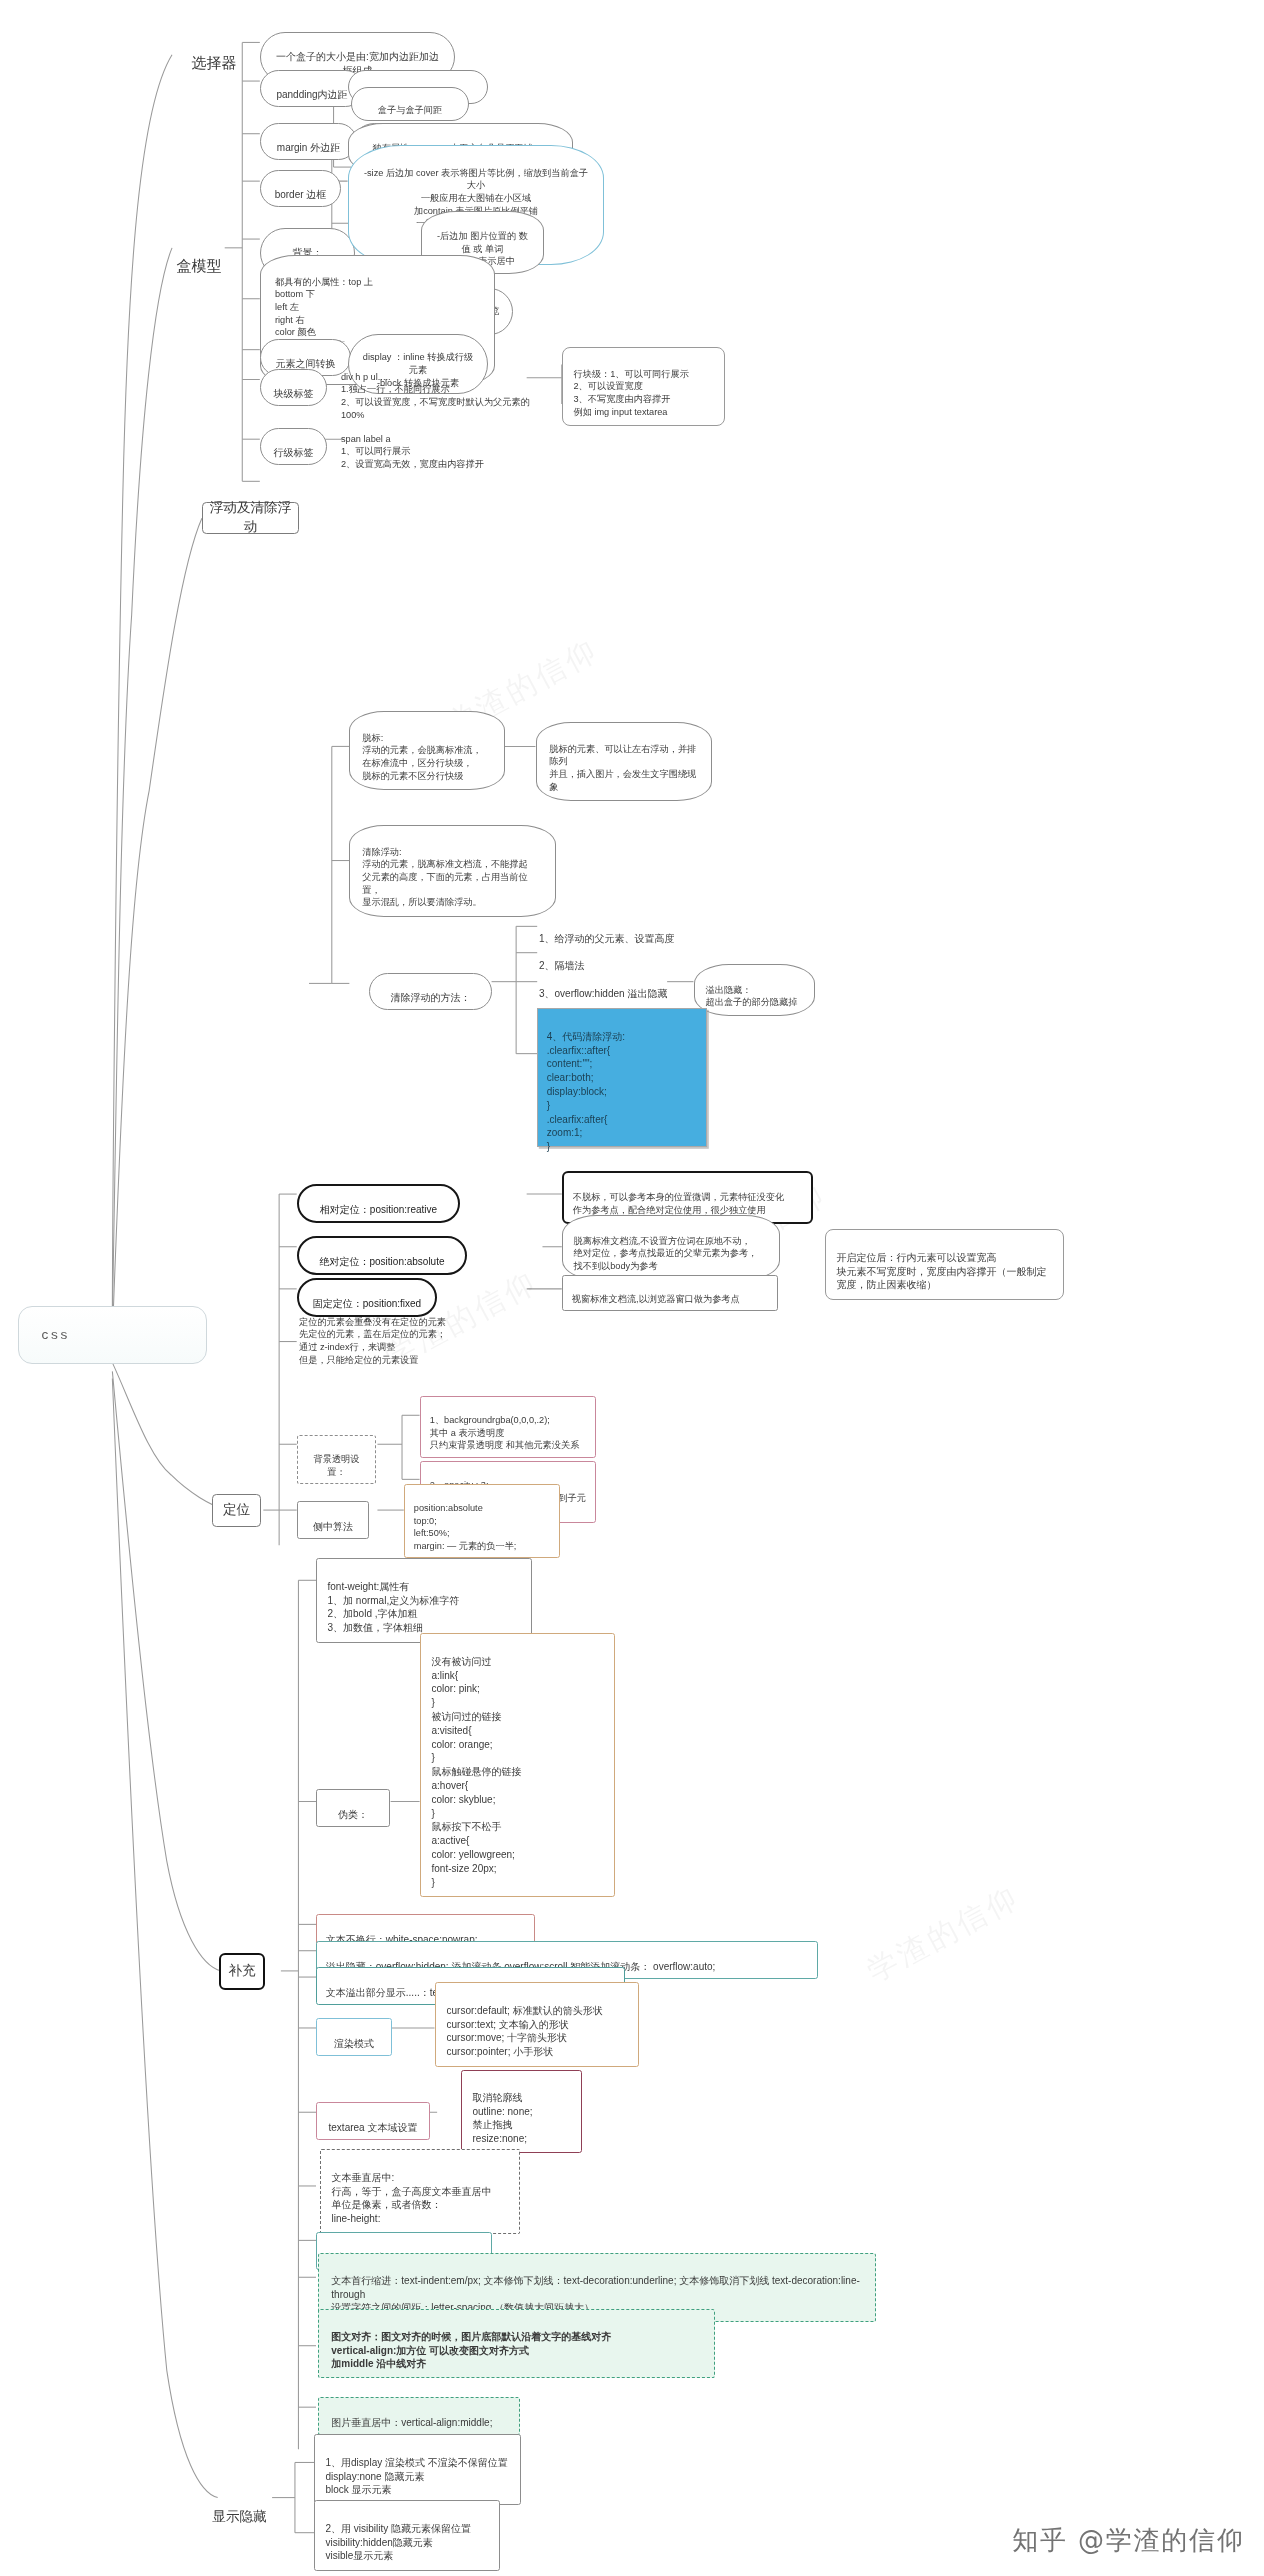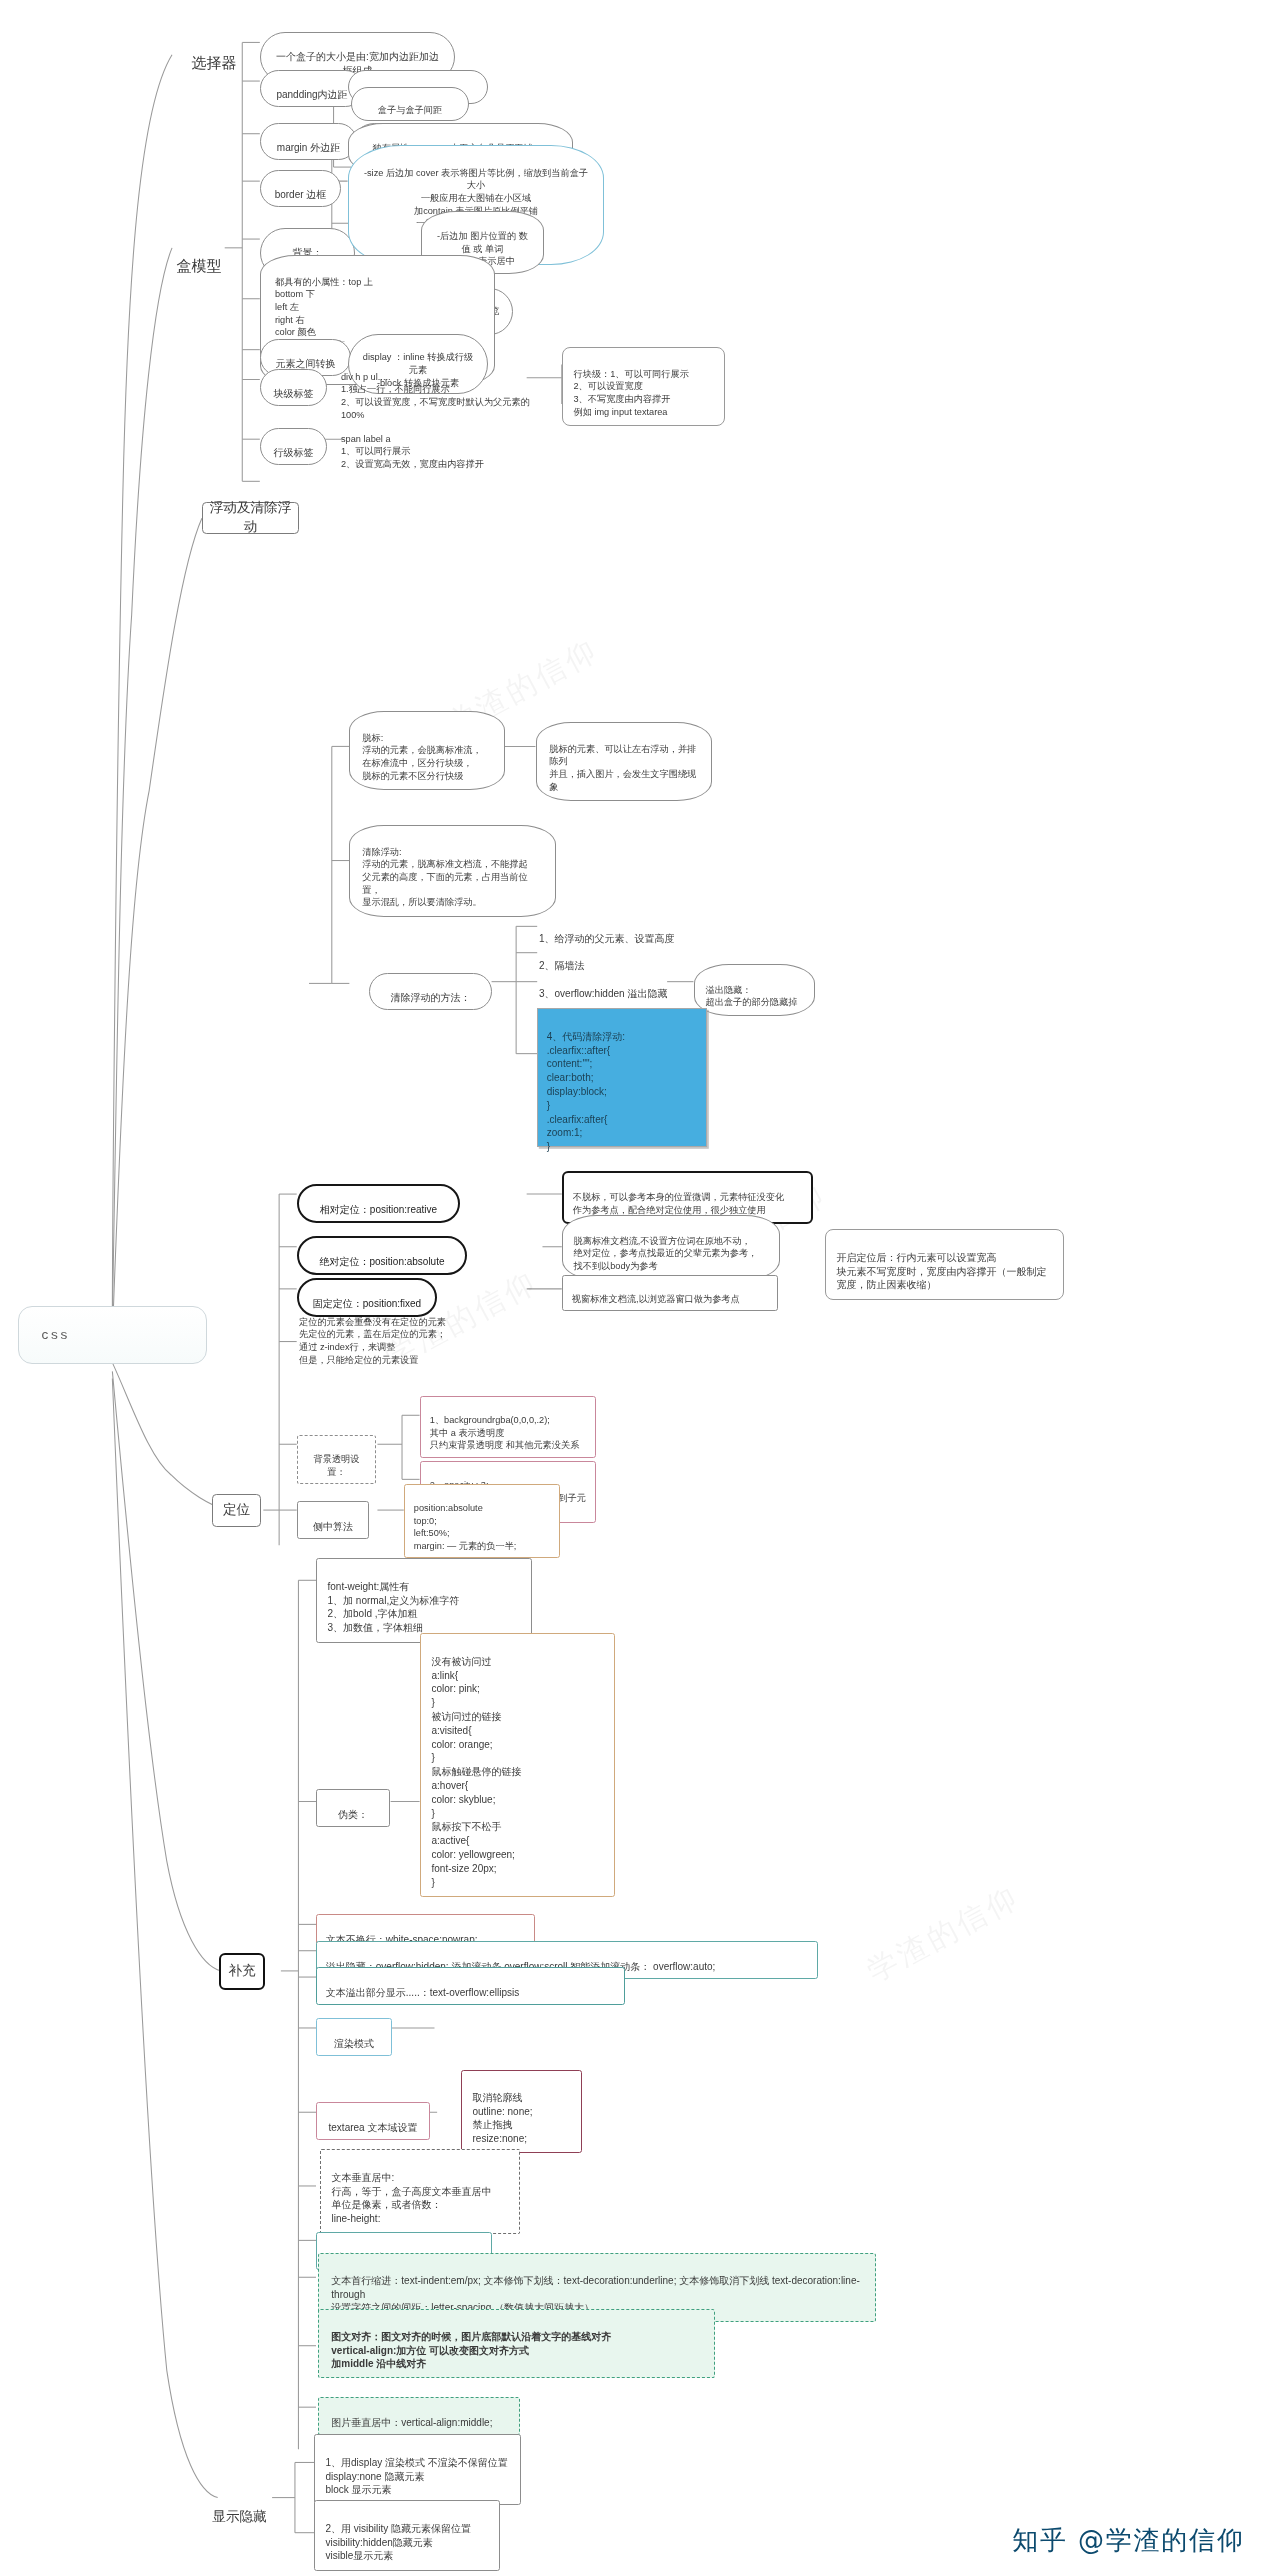--- a/index.html
+++ b/index.html
@@ -58,21 +58,21 @@
   .bd-tealb  { border:1.4px solid #4f9e9b; }
   .bd-sky    { border:1.1px solid #7fc0d8; }
   .bd-tan    { border:1.1px solid #d0a97c; }
   .bd-plum   { border:1.4px solid #8f3f55; }
   .bd-pink   { border:1.1px solid #c9879b; }
   .grn-dash  { border:1.6px dashed #3fa07f; background:#e8f6ee; border-radius:2.6px; padding:6.1px 12.3px; }
   .shadow-bx { box-shadow:1.8px 1.8px 0 rgba(140,140,140,.5); }
 
   .watermark {
     position:absolute; right:19.3px; bottom:17.6px;
-    font-size:26px; color:#0c4a6e; letter-spacing:1.8px;
+    font-size:26px; color:#737373; letter-spacing:1.8px;
     font-family:"DejaVu Sans",sans-serif; z-index:5;
   }
   .wm-ghost {
     position:absolute; color:rgba(0,0,0,.045); font-size:30px;
     transform:rotate(-28deg); pointer-events:none; z-index:1; letter-spacing:3.5px;
   }
 </style>
 </head>
 <body>
 
@@ -464,20 +464,26 @@
 <div class="node rect t11 left bd-teal" style="left:316px; top:1941px; width:502px;">
   <span>溢出隐藏：overflow:hidden;   添加滚动条 overflow:scroll  智能添加滚动条：  overflow:auto;</span>
 </div>
 <div class="node rect t11 left bd-tealb" style="left:316px; top:1967px; width:309px;">
   <span>文本溢出部分显示.....：text-overflow:ellipsis</span>
 </div>
 
 <div class="node rect t11 center bd-sky" style="left:316px; top:2018px; width:76px;">
   <span>渲染模式</span>
 </div>
+<div class="node rect t11 left bd-tan" style="left:435px; top:1982px; width:204px; padding:7px 10.5px;">
+  <span>cursor:default;  标准默认的箭头形状
+cursor:text;        文本输入的形状
+cursor:move;      十字箭头形状
+cursor:pointer;  小手形状</span>
+</div>
 
 <div class="node rect t11 center bd-pink" style="left:316px; top:2102px; width:114px;">
   <span>textarea 文本域设置</span>
 </div>
 <div class="node rect t11 left bd-plum" style="left:461px; top:2070px; width:121px; padding:6.1px 10.5px;">
   <span>取消轮廓线
    outline: none;
 禁止拖拽
    resize:none;</span>
 </div>

